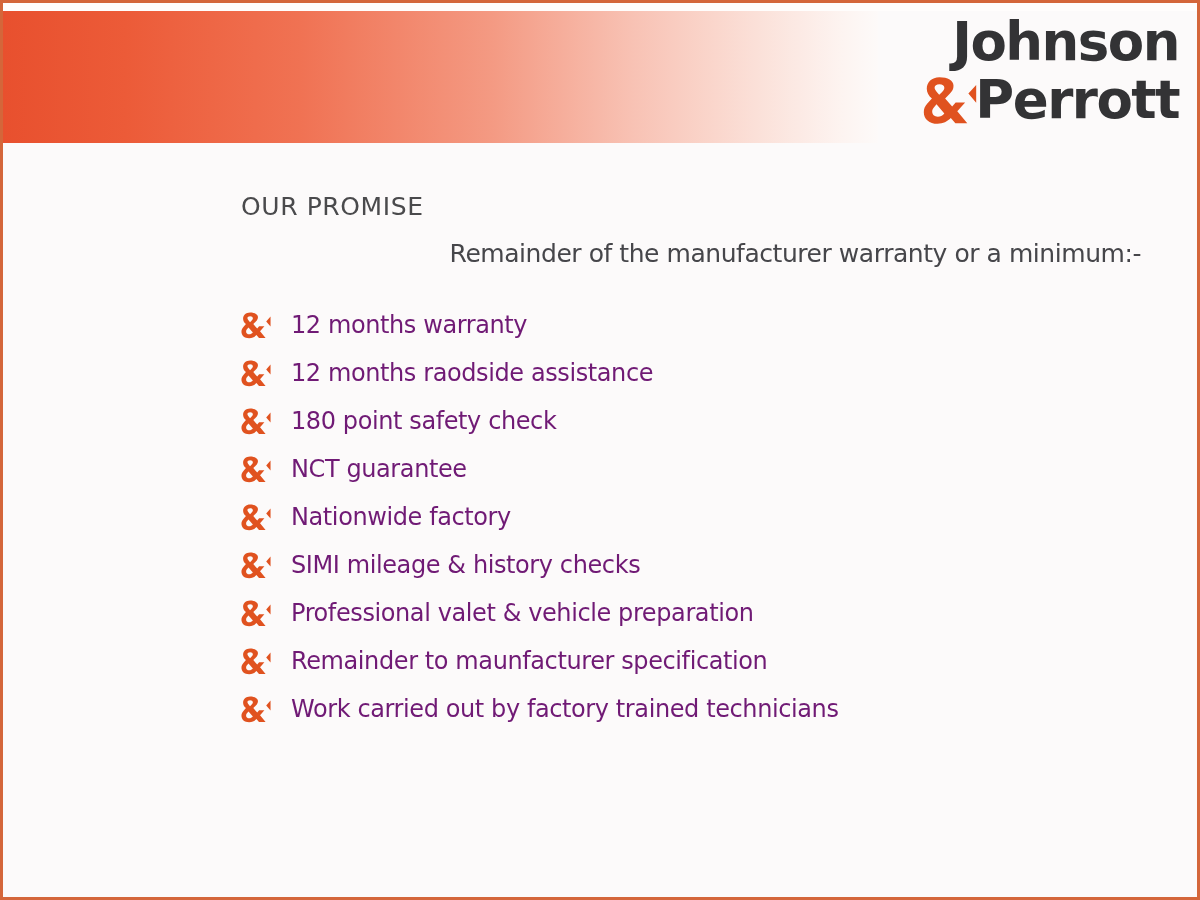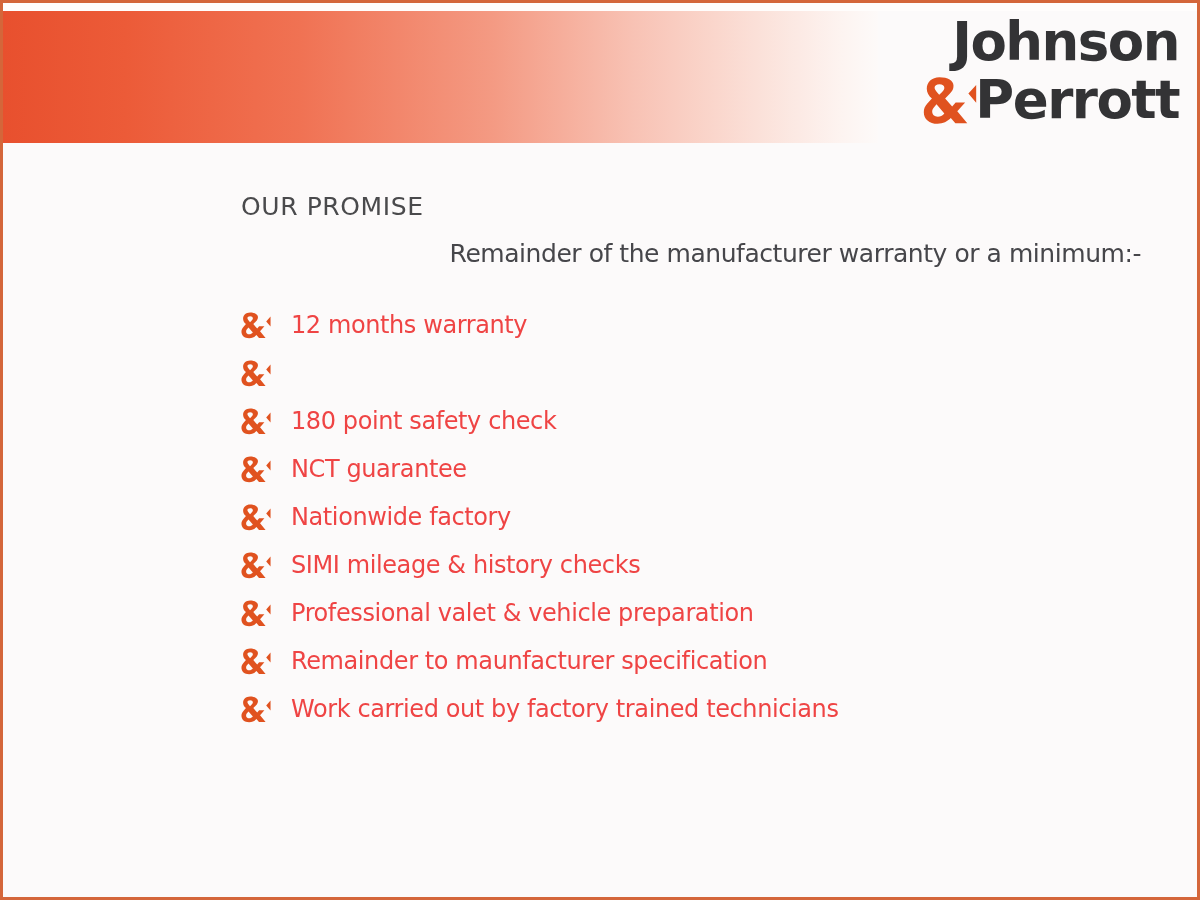--- a/index.html
+++ b/index.html
@@ -142,21 +142,21 @@
   }
   .bullet-amp {
     flex: 0 0 auto;
     width: 30px;
     height: 30px;
     margin-right: 20px;
   }
   .bullet-amp svg { display: block; width: 30px; height: 30px; }
 
   .promise-text {
-    color: #ef4444;
+    color: #701a75;
     font-family: "DejaVu Sans", sans-serif;
     font-size: 24px;
     letter-spacing: -0.4px;
     line-height: 1.1;
     white-space: nowrap;
   }
 </style>
 </head>
 <body>
 
@@ -190,20 +190,21 @@
           </span>
         <span class="promise-text">12 months warranty</span>
       </li>
 
       <li class="promise-item">
         <span class="bullet-amp">
             <svg viewBox="0 0 100 100" aria-hidden="true">
               <path fill="#E0521F" d="M30.5 8 C16 8 7 17.5 7 29 C7 36.5 10.5 42 16.5 47 L8 56.5 C3 62 1.5 67 1.5 72.5 C1.5 85 11.5 94 27 94 C37.5 94 45 90 51.5 83.5 L60 93 L82 93 L63.5 71 L78 54.5 L60.5 54.5 L54 62 L41 47 L49.5 38.5 C54.5 33.5 56.5 29 56.5 23.5 C56.5 14.5 46 8 30.5 8 Z M30.5 21 C36 21 39.5 23.5 39.5 27.5 C39.5 30.5 38 32.5 35 35.5 L30 40.5 L25.5 35 C22.5 31.5 21.5 29.5 21.5 27 C21.5 23.5 25 21 30.5 21 Z M25 58 L39.5 75 C36 79 32 81 27.5 81 C21 81 17 77 17 71.5 C17 68 18.5 65 22 61.5 Z M84 38 L98.5 55 L98.5 22 Z"></path>
             </svg>
           </span>
+        <span class="promise-text">12 months raodside assistance</span>
       </li>
 
       <li class="promise-item">
         <span class="bullet-amp">
             <svg viewBox="0 0 100 100" aria-hidden="true">
               <path fill="#E0521F" d="M30.5 8 C16 8 7 17.5 7 29 C7 36.5 10.5 42 16.5 47 L8 56.5 C3 62 1.5 67 1.5 72.5 C1.5 85 11.5 94 27 94 C37.5 94 45 90 51.5 83.5 L60 93 L82 93 L63.5 71 L78 54.5 L60.5 54.5 L54 62 L41 47 L49.5 38.5 C54.5 33.5 56.5 29 56.5 23.5 C56.5 14.5 46 8 30.5 8 Z M30.5 21 C36 21 39.5 23.5 39.5 27.5 C39.5 30.5 38 32.5 35 35.5 L30 40.5 L25.5 35 C22.5 31.5 21.5 29.5 21.5 27 C21.5 23.5 25 21 30.5 21 Z M25 58 L39.5 75 C36 79 32 81 27.5 81 C21 81 17 77 17 71.5 C17 68 18.5 65 22 61.5 Z M84 38 L98.5 55 L98.5 22 Z"></path>
             </svg>
           </span>
         <span class="promise-text">180 point safety check</span>
       </li>

